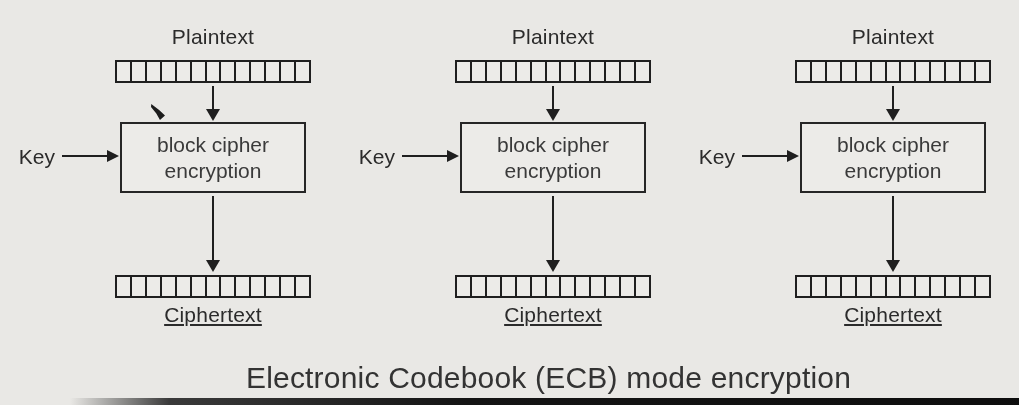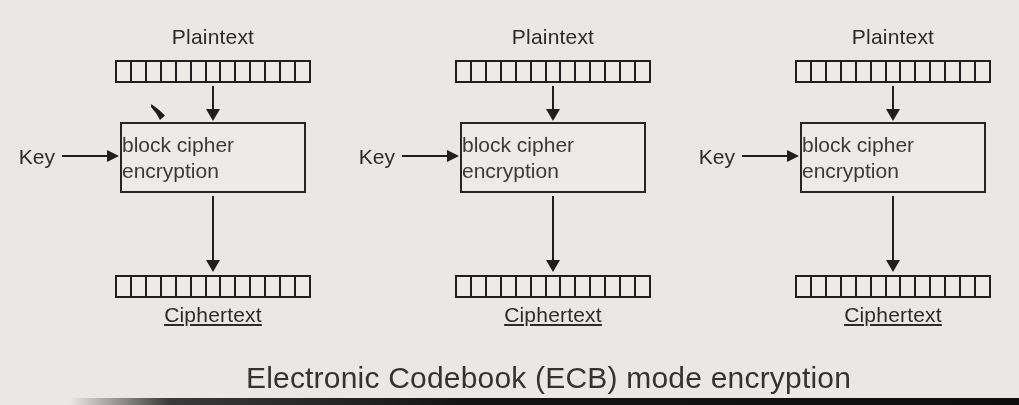--- a/index.html
+++ b/index.html
@@ -36,21 +36,21 @@
   .arrow-down .shaft { width: 2.5px; background: #1f1f1f; }
   .arrow-down .head  { width: 0; height: 0; border-left: 7px solid transparent; border-right: 7px solid transparent; border-top: 12px solid #1f1f1f; }
   .arrow-short { top: 86px; }
   .arrow-short .shaft { height: 23px; }
   .arrow-long { top: 196px; }
   .arrow-long .shaft { height: 64px; }
 
   .box {
     position: absolute; left: 77px; top: 122px; width: 186px; height: 71px;
     border: 2.5px solid #262626; box-sizing: border-box; background: #ecebe8;
-    display: flex; flex-direction: column; justify-content: center; align-items: flex-start;
+    display: flex; flex-direction: column; justify-content: center; align-items: center;
     font-size: 21px; line-height: 26px; color: #3a3a3a;
   }
 
   .key-label {
     position: absolute; left: -32px; top: 145px; width: 44px;
     text-align: right; font-size: 21px; color: #2b2b2b;
   }
   .key-arrow { position: absolute; left: 19px; top: 150px; display: flex; align-items: center; }
   .key-arrow .shaft { width: 45px; height: 2.5px; background: #1f1f1f; }
   .key-arrow .head  { width: 0; height: 0; border-top: 6.5px solid transparent; border-bottom: 6.5px solid transparent; border-left: 12px solid #1f1f1f; }

